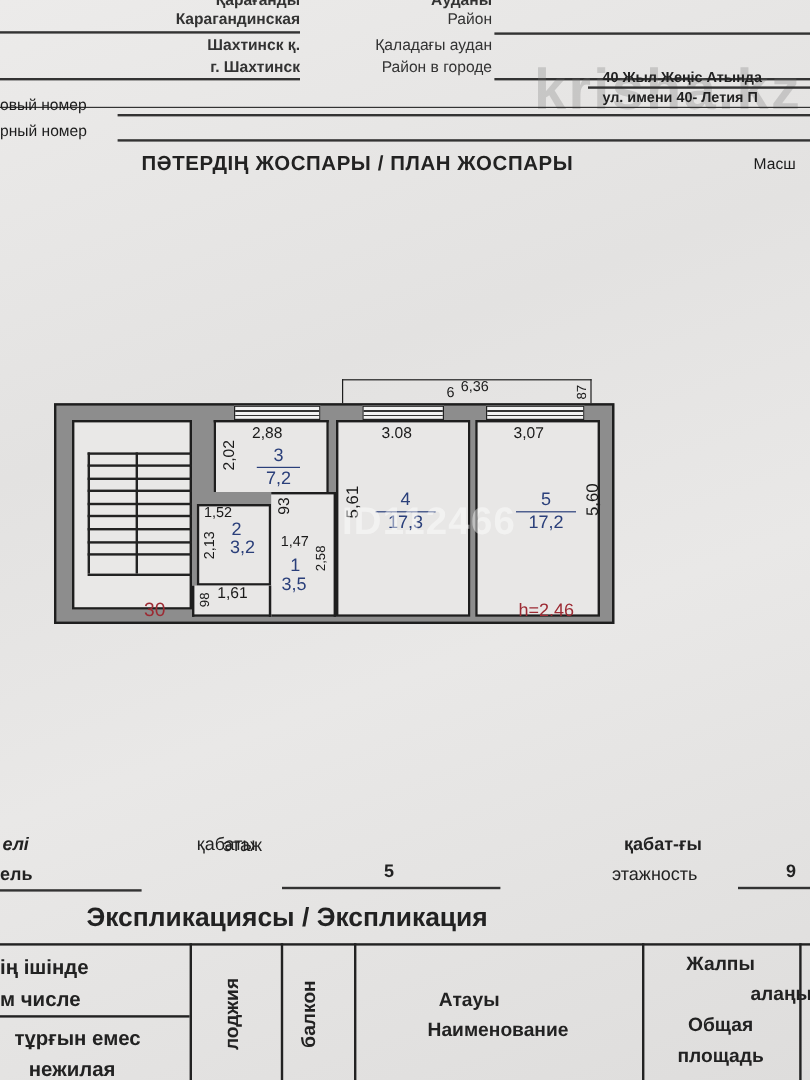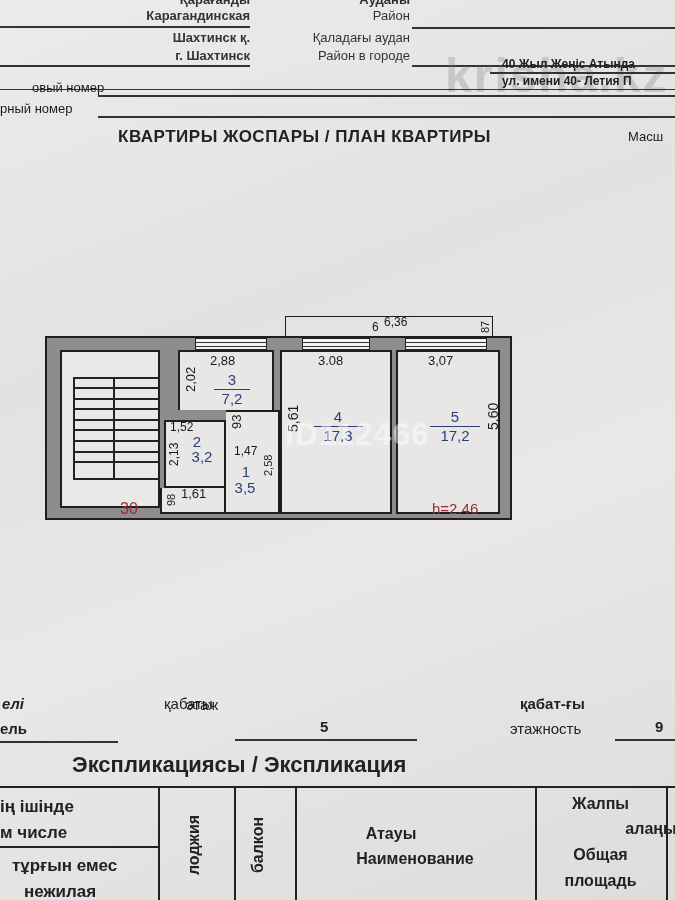--- a/index.html
+++ b/index.html
@@ -54,27 +54,27 @@
   <div class="abs hdr-label-r" style="left:270px; top:48px; width:140px; font-weight:normal;">Район в городе</div>
   <div class="line" style="left:412px; top:65px; width:263px;"></div>
 
   <div class="abs watermark" style="left:445px; top:48px;">krisha.kz</div>
 
   <div class="abs addr" style="left:502px; top:57px;">40 Жыл Жеңіс Атында</div>
   <div class="line" style="left:490px; top:72px; width:185px;"></div>
   <div class="abs addr" style="left:502px; top:74px;">ул. имени 40- Летия П</div>
   <div class="line" style="left:0; top:89px; width:675px; height:1px;"></div>
 
-  <div class="abs" style="left:0; top:80px; font-size:13px;padding-left:32px;">овый номер</div>
+  <div class="abs" style="left:0; top:80px; font-size:13px;">овый номер</div>
   <div class="line" style="left:98px; top:95px; width:577px;"></div>
   <div class="abs" style="left:0; top:101px; font-size:13px;">рный номер</div>
   <div class="line" style="left:98px; top:116px; width:577px;"></div>
 </div>
 
-<div class="abs title" style="left:118px; top:127px;">КВАРТИРЫ ЖОСПАРЫ / ПЛАН КВАРТИРЫ</div>
+<div class="abs title" style="left:118px; top:127px;">ПӘТЕРДІҢ ЖОСПАРЫ / ПЛАН ЖОСПАРЫ</div>
 <div class="abs" style="left:628px; top:129px; font-size:13px;">Масш</div>
 
 <div>
 
   <div class="abs" style="left:285px; top:316px; width:208px; height:22px; border:1.5px solid #1e1e1e; border-bottom:none; box-sizing:border-box;"></div>
 
   <div class="wall" style="left:45px; top:336px; width:467px; height:184px;"></div>
 
   <div class="room" style="left:60px; top:350px; width:100px; height:158px; background:#e9e8e7;"></div>
   <div>

